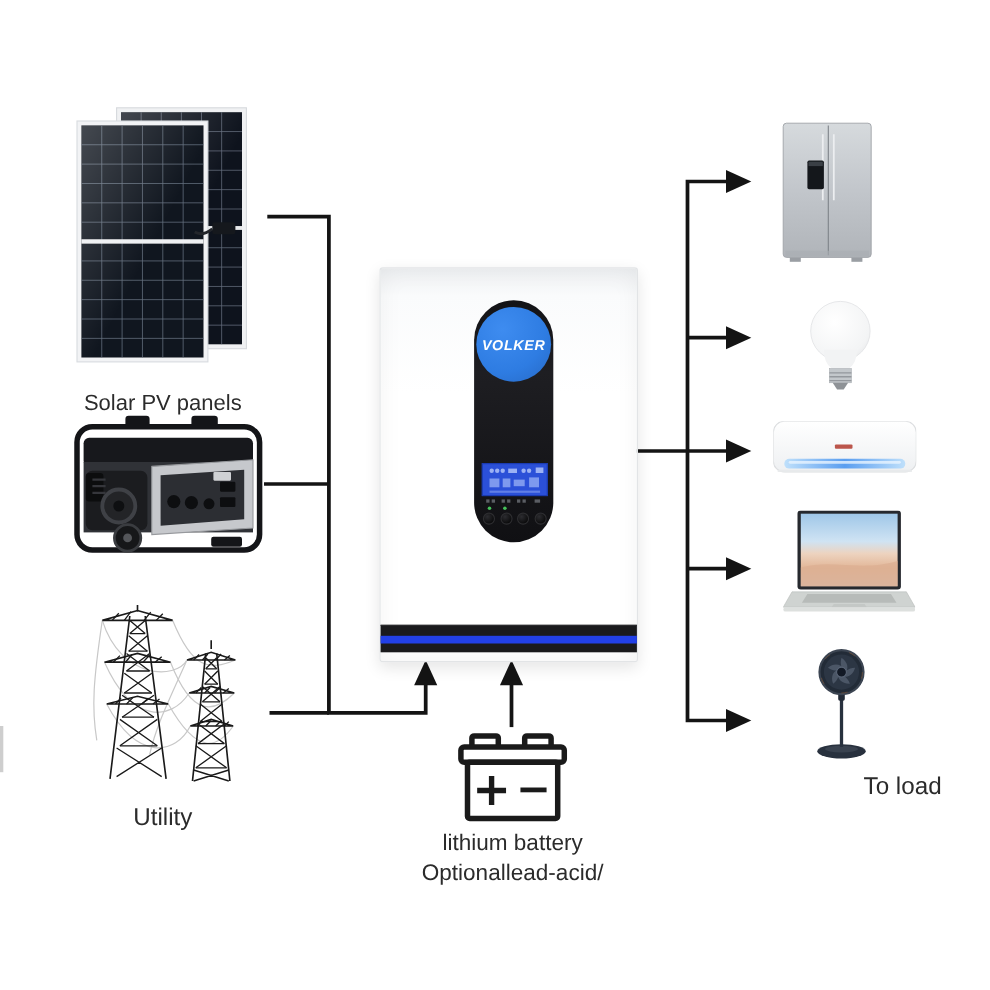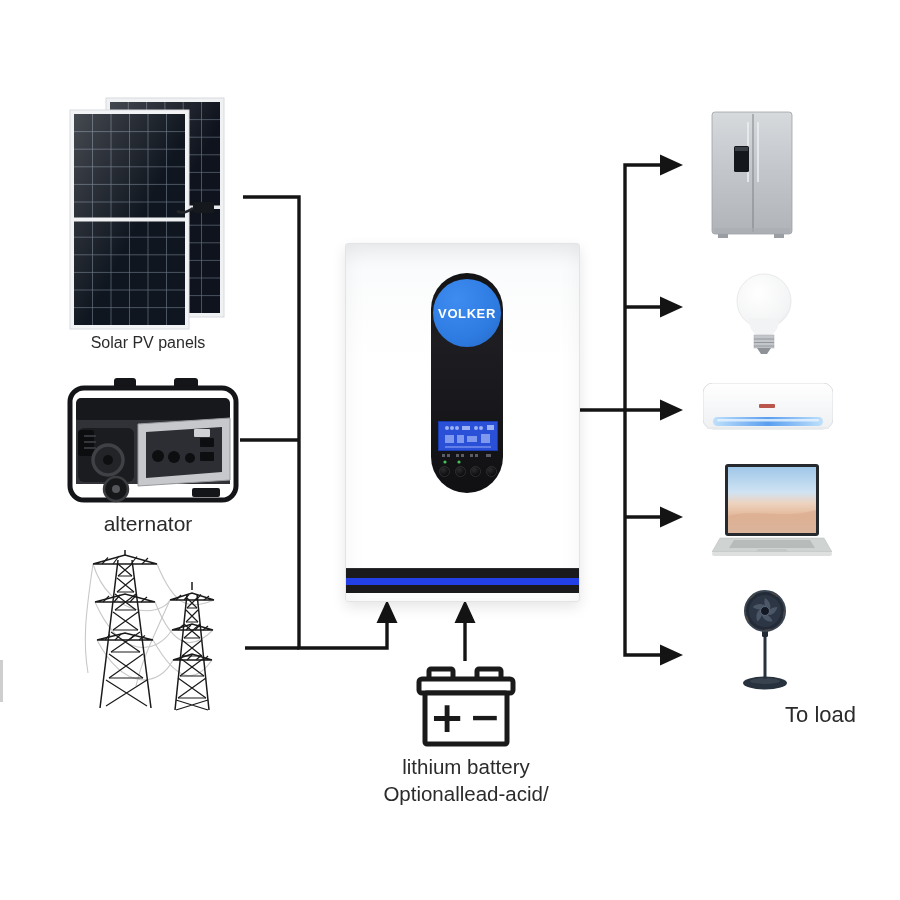--- a/index.html
+++ b/index.html
@@ -35,21 +35,21 @@
   #inv-pill{
     left:85px;top:29px;width:72px;height:220px;border-radius:36px;
     background:linear-gradient(180deg,#131316,#1e1e22 30%,#101013);
   }
   #inv-circle{
     left:2px;top:6px;width:68px;height:68px;border-radius:50%;
     background:radial-gradient(circle at 35% 30%, #3e8cf0, var(--brand-blue) 60%, #2668c4);
     display:flex;align-items:center;justify-content:center;
   }
   #inv-brand{
-    color:#fff;font-size:13px;font-weight:bold;letter-spacing:.6px;
+    color:#fff;font-size:13px;font-weight:bold;font-style:italic;letter-spacing:.6px;
   }
   #inv-lcd{
     left:92px;top:177px;width:60px;height:30px;
     background:var(--lcd-blue);border:1px solid #1a3ab0;box-sizing:border-box;
   }
   #inv-indicators{left:92px;top:209px;width:60px;height:12px;}
   #inv-buttons{left:93px;top:222px;width:58px;display:flex;justify-content:space-between;}
   .inv-btn{
     width:11px;height:11px;border-radius:50%;
     background:radial-gradient(circle at 35% 30%,#2c2c30,#000);
@@ -107,21 +107,21 @@
         <path d="M10,47.6 H121 M10,65.2 H121 M10,82.8 H121 M10,100.4 H121 M10,118 H121 M10,153.2 H121 M10,170.8 H121 M10,188.4 H121 M10,206 H121 M10,223.6 H121"></path>
       </g>
       <rect x="10" y="133.5" width="111" height="4" fill="#eef0f2"></rect>
       <rect x="10" y="30" width="111" height="211" fill="url(#sheen)"></rect>
     </g>
     <g>
       <rect x="129" y="118" width="21" height="11" rx="2" fill="#15181d"></rect>
       <path d="M129,124 q-9,7 -16,3" stroke="#23262b" stroke-width="2.6" fill="none"></path>
     </g>
   </svg>
-  <div class="label" style="left:38px;top:334px;width:220px;font-size:16px;">Solar PV panels</div>
+  <div class="label" style="left:38px;top:356px;width:220px;font-size:20px;">Solar PV panels</div>
 
   <svg class="abs" style="left:62px;top:372px" width="180" height="135" viewBox="0 0 180 135">
     <rect x="52" y="6" width="22" height="12" rx="3" fill="#141518"></rect>
     <rect x="112" y="6" width="24" height="12" rx="3" fill="#141518"></rect>
     <rect x="8" y="16" width="166" height="112" rx="14" fill="none" stroke="#141518" stroke-width="5"></rect>
     <rect x="14" y="26" width="154" height="26" rx="5" fill="#17181c"></rect>
     <rect x="14" y="48" width="154" height="64" fill="#303237"></rect>
     <polygon points="76,52 168,46 168,108 76,114" fill="#c6c8cc" stroke="#97999d"></polygon>
     <polygon points="84,60 160,55 160,100 84,106" fill="#2c2e33"></polygon>
     <circle cx="96" cy="84" r="6" fill="#0d0e10"></circle>
@@ -132,21 +132,20 @@
     <rect x="132" y="57" width="16" height="8" rx="1" fill="#cfd1d4"></rect>
     <rect x="16" y="56" width="56" height="54" rx="6" fill="#1b1c1f"></rect>
     <rect x="16" y="58" width="16" height="26" rx="3" fill="#0c0d0e"></rect>
     <circle cx="46" cy="88" r="15" fill="#232427" stroke="#3f4146" stroke-width="3.5"></circle>
     <circle cx="46" cy="88" r="5" fill="#0e0f11"></circle>
     <path d="M22,64 h12 M22,70 h12 M22,76 h12" stroke="#35363b" stroke-width="2"></path>
     <circle cx="54" cy="117" r="12" fill="#161719" stroke="#3a3c40" stroke-width="2.5"></circle>
     <circle cx="54" cy="117" r="4" fill="#54565a"></circle>
     <rect x="130" y="116" width="28" height="9" rx="2" fill="#141518"></rect>
   </svg>
-  <div class="label" style="left:48px;top:512px;width:200px;font-size:21px;">alternator</div>
 
   <svg class="abs" style="left:80px;top:548px" width="150" height="185" viewBox="0 0 150 185">
     <g>
       <path class="thinwire" d="M13,16 C30,70 80,70 90,52"></path>
       <path class="thinwire" d="M77,16 C95,60 110,62 134,52"></path>
       <path class="thinwire" d="M15,54 C40,110 75,108 92,82"></path>
       <path class="thinwire" d="M75,54 C95,105 115,100 133,82"></path>
       <path class="thinwire" d="M17,92 C45,145 80,138 93,112"></path>
       <path class="thinwire" d="M73,92 C100,140 118,132 132,112"></path>
       <path class="thinwire" d="M13,16 C5,70 3,95 8,125"></path>
@@ -168,20 +167,21 @@
       <path class="lattice" d="M107,50 L117,60 M117,50 L107,60 M106,62 L118,74 M118,62 L106,74 M104,76 L120,90 M120,76 L104,90 M102,92 L122,108 M122,92 L102,108 M100,110 L124,128 M124,110 L100,128 M98,130 L126,150 M126,130 L98,150 M96,152 L128,162 M128,152 L96,162"></path>
       <path class="lattice" d="M107,60 L117,60 M106,74 L118,74 M104,90 L120,90 M102,108 L122,108 M100,128 L124,128 M98,150 L126,150"></path>
       <path class="lattice-heavy" d="M90,52 L134,52 M90,52 L112,45 L134,52"></path>
       <path class="lattice" d="M96,52 L101,47 M104,52 L109,46.5 M116,52 L121,46.5 M124,52 L129,48"></path>
       <path class="lattice-heavy" d="M92,82 L133,82 M92,82 L112,76 L133,82"></path>
       <path class="lattice" d="M98,82 L103,77 M106,82 L111,77 M115,82 L120,77 M123,82 L128,78"></path>
       <path class="lattice-heavy" d="M93,112 L132,112 M93,112 L112,106 L132,112"></path>
       <path class="lattice" d="M99,112 L104,107 M107,112 L112,107 M116,112 L121,107.5 M124,112 L128,108"></path>
     </g>
   </svg>
+  <div class="label" style="left:48px;top:730px;width:200px;font-size:22px;">Utility</div>
   <div class="abs" id="edge-sliver"></div>
 
   <div class="abs" id="inverter">
     <div class="abs" id="inv-pill">
       <div class="abs" id="inv-circle">
         <span id="inv-brand">VOLKER</span>
       </div>
     </div>
     <div class="abs" id="inv-lcd">
       <svg width="58" height="28" viewBox="0 0 58 28">

